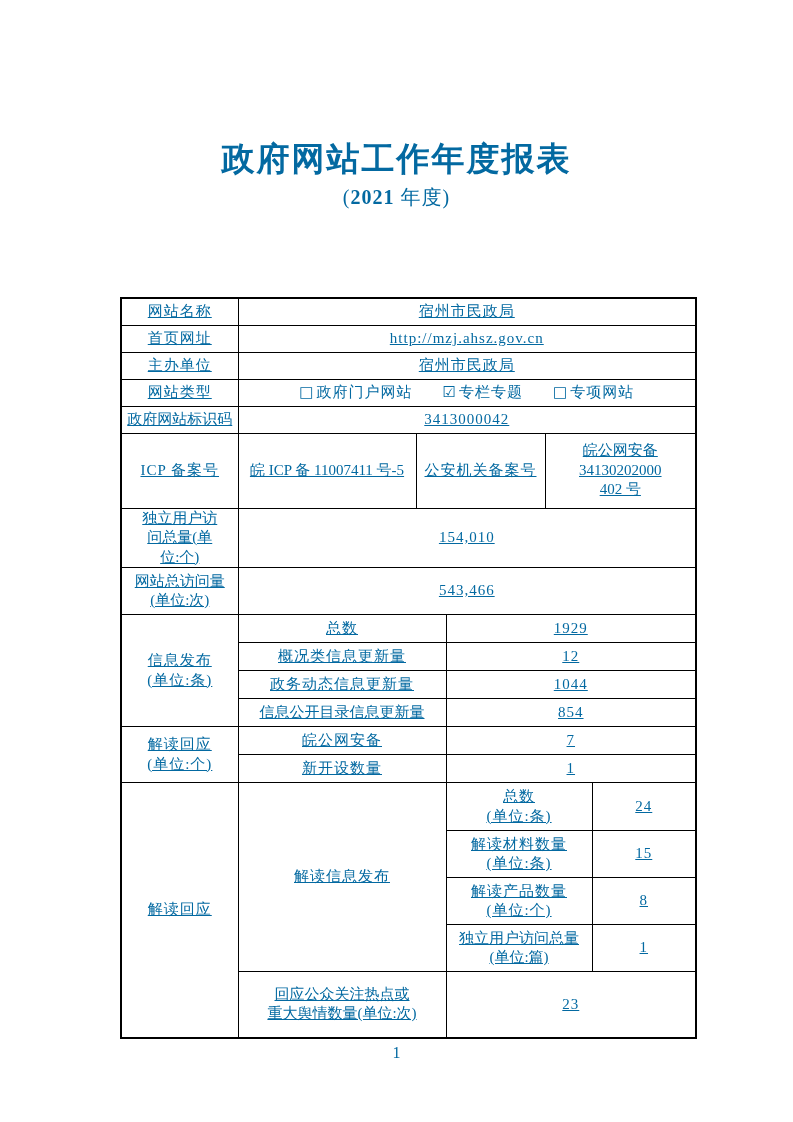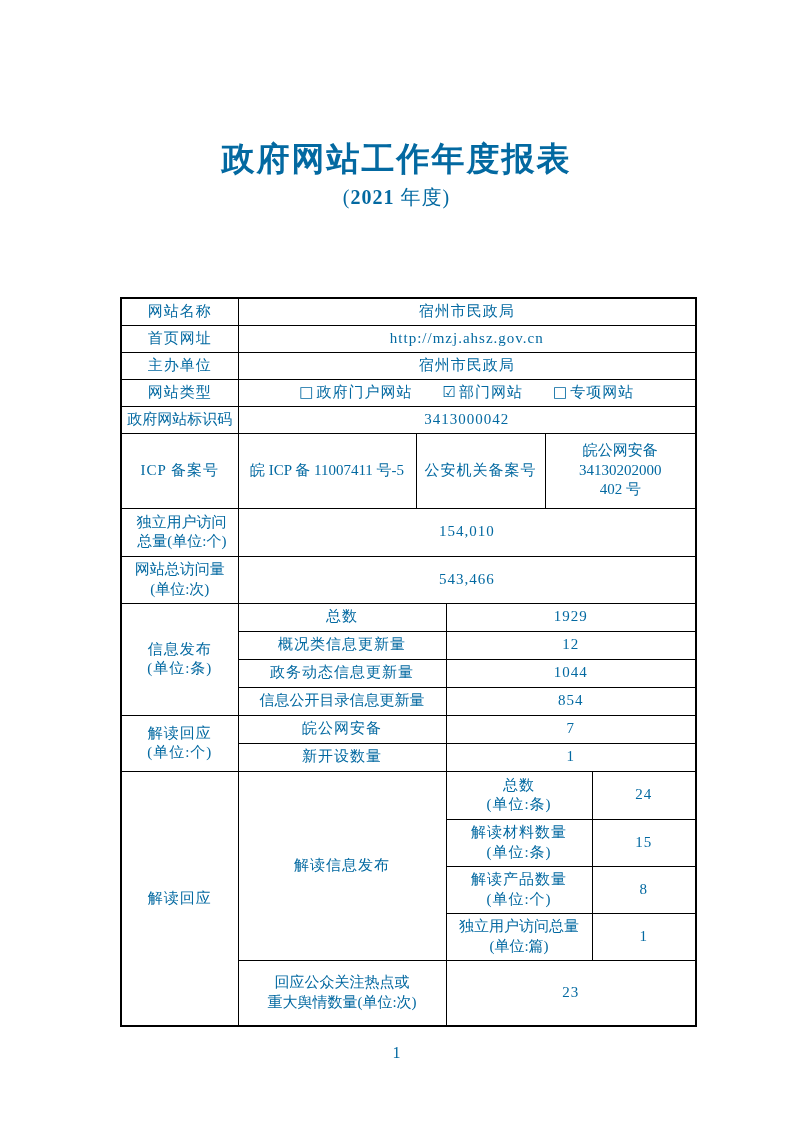--- a/index.html
+++ b/index.html
@@ -31,32 +31,33 @@
     letter-spacing:1px;
   }
   table.report{
     position:absolute;top:297px;left:120px;
     width:575px;
     border-collapse:collapse;
     table-layout:fixed;
     border:2px solid #000;
     font-size:15px;
     text-align:center;
+    text-decoration:underline;
   }
   table.report td{
     border:1px solid #000;
     padding:0 3px;
     vertical-align:middle;
     letter-spacing:1px;
     line-height:1.3;
     overflow:hidden;
   }
   .pre{white-space:pre-line;}
   .ls0{letter-spacing:0 !important;}
-  .left{text-align:right;padding:0 11px !important;}
+  .left{text-align:center;padding:0 19px !important;}
   .url{letter-spacing:2px;}
   .r27{height:27px}.r75{height:75px}.r48{height:48px}
   .r47{height:47px}.r28{height:28px}.r51{height:66px}
   .opt{display:inline-block;margin:0 15px;white-space:nowrap;}
   .opt .box{display:inline-block;margin-right:2px;font-family:"DejaVu Sans",sans-serif;font-size:15px;}
   .page-number{
     position:absolute;top:1044px;left:0;width:100%;
     text-align:center;font-size:16px;
   }
 </style>
@@ -92,21 +93,21 @@
     </tr>
 
     <tr class="r27">
       <td>主办单位</td>
       <td colspan="5">宿州市民政局</td>
     </tr>
 
     <tr class="r27">
       <td>网站类型</td>
       <td colspan="5">
-        <span class="opt"><span class="box">□</span><span>政府门户网站</span></span><span class="opt"><span class="box">☑</span><span>部门网站</span></span><span class="opt"><span class="box">□</span><span>专项网站</span></span>
+        <span class="opt"><span class="box">□</span><span>政府门户网站</span></span><span class="opt"><span class="box">☑</span><span>专栏专题</span></span><span class="opt"><span class="box">□</span><span>专项网站</span></span>
       </td>
     </tr>
 
     <tr class="r27">
       <td class="ls0">政府网站标识码</td>
       <td colspan="5">3413000042</td>
     </tr>
 
     <tr class="r75">
       <td>ICP 备案号</td>

